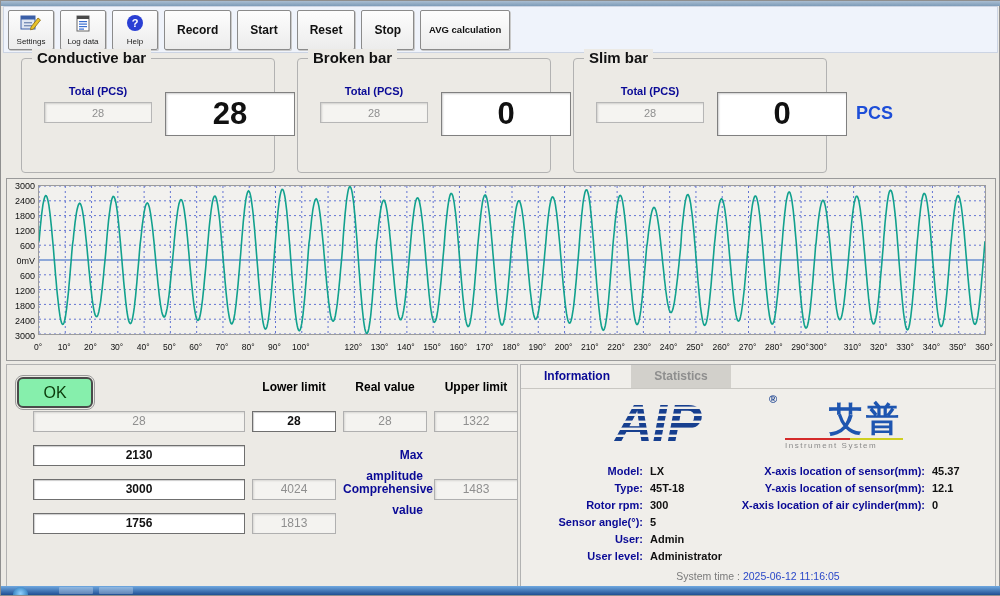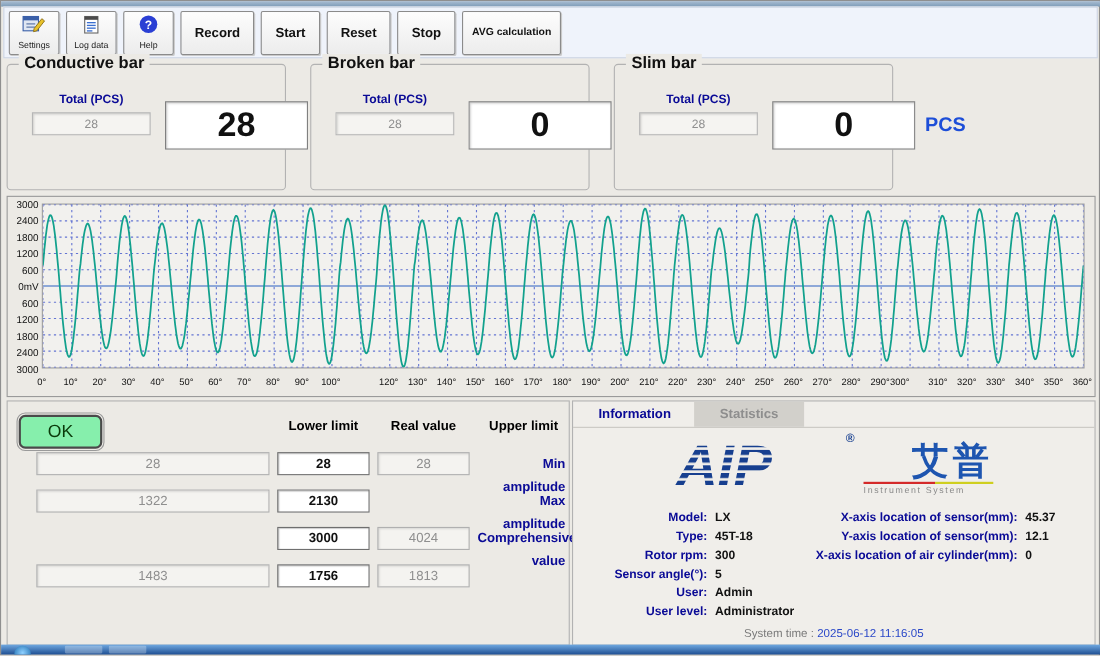--- a/index.html
+++ b/index.html
@@ -14,21 +14,21 @@
     background:#eff3fb; border:1px solid #ccd4e3; display:flex; align-items:center; padding:2px 4px; gap:6px; }
   .tbtn { height:40px; background:linear-gradient(180deg,#fdfdfd,#ececec);
     border:1px solid #8b8b8b; border-radius:2px; display:flex; flex-direction:column;
     align-items:center; justify-content:center; cursor:default; box-shadow:1px 1px 0 #c9c9c9; }
   .tbtn.icon { width:46px; gap:1px; }
   .tbtn.texty { padding:0 12px; font-weight:bold; font-size:12px; color:#111; }
   .tbtn.texty.small { font-size:9.5px; padding:0 8px; }
   .tbtn .cap { font-size:8px; color:#222; }
 
   
-  .panels { position:absolute; left:5px; top:57px; width:806px; height:115px; display:flex; gap:22px; }
+  .panels { position:absolute; left:20px; top:57px; width:806px; height:115px; display:flex; gap:22px; }
   .gbox { position:relative; flex:1; border:1px solid #b2b2b2; border-radius:4px; background:#ECEAE5; }
   .gtitle { position:absolute; top:-10px; left:10px; background:#ECEAE5; padding:0 5px;
     font-size:15px; font-weight:bold; color:#111; }
   .tlabel { position:absolute; left:22px; top:26px; width:108px; text-align:center;
     font-size:11px; font-weight:bold; color:#0a0a96; }
   .tinput { position:absolute; left:22px; top:43px; width:108px; height:21px;
     background:#f5f4f1; border:1px solid #b6b6b6; box-shadow:inset 1px 1px 2px rgba(0,0,0,.15);
     color:#8f8f8f; font-size:11px; text-align:center; line-height:20px; }
   .bigbox { position:absolute; left:143px; top:33px; width:130px; height:44px; background:#fff;
     border:1px solid #808080; box-shadow:inset 1px 1px 2px rgba(0,0,0,.2);
@@ -280,21 +280,20 @@
     <div class="rtable">
       <div class="rhead"></div>
       <div class="rhead">Lower limit</div>
       <div class="rhead">Real value</div>
       <div class="rhead">Upper limit</div>
 
       <div class="cellbox limitbox">28</div>
       <div class="cellbox realbox">28</div>
       <div class="cellbox limitbox">28</div>
 
-      <div class="rlabel">Min amplitude</div>
       <div class="cellbox limitbox">1322</div>
       <div class="cellbox realbox">2130</div>
       <div class="cellbox limitbox" style="visibility: hidden;"></div>
 
       <div class="rlabel">Max amplitude</div>
       <div class="cellbox limitbox" style="visibility: hidden;"></div>
       <div class="cellbox realbox">3000</div>
       <div class="cellbox limitbox">4024</div>
 
       <div class="rlabel">Comprehensive value</div>

